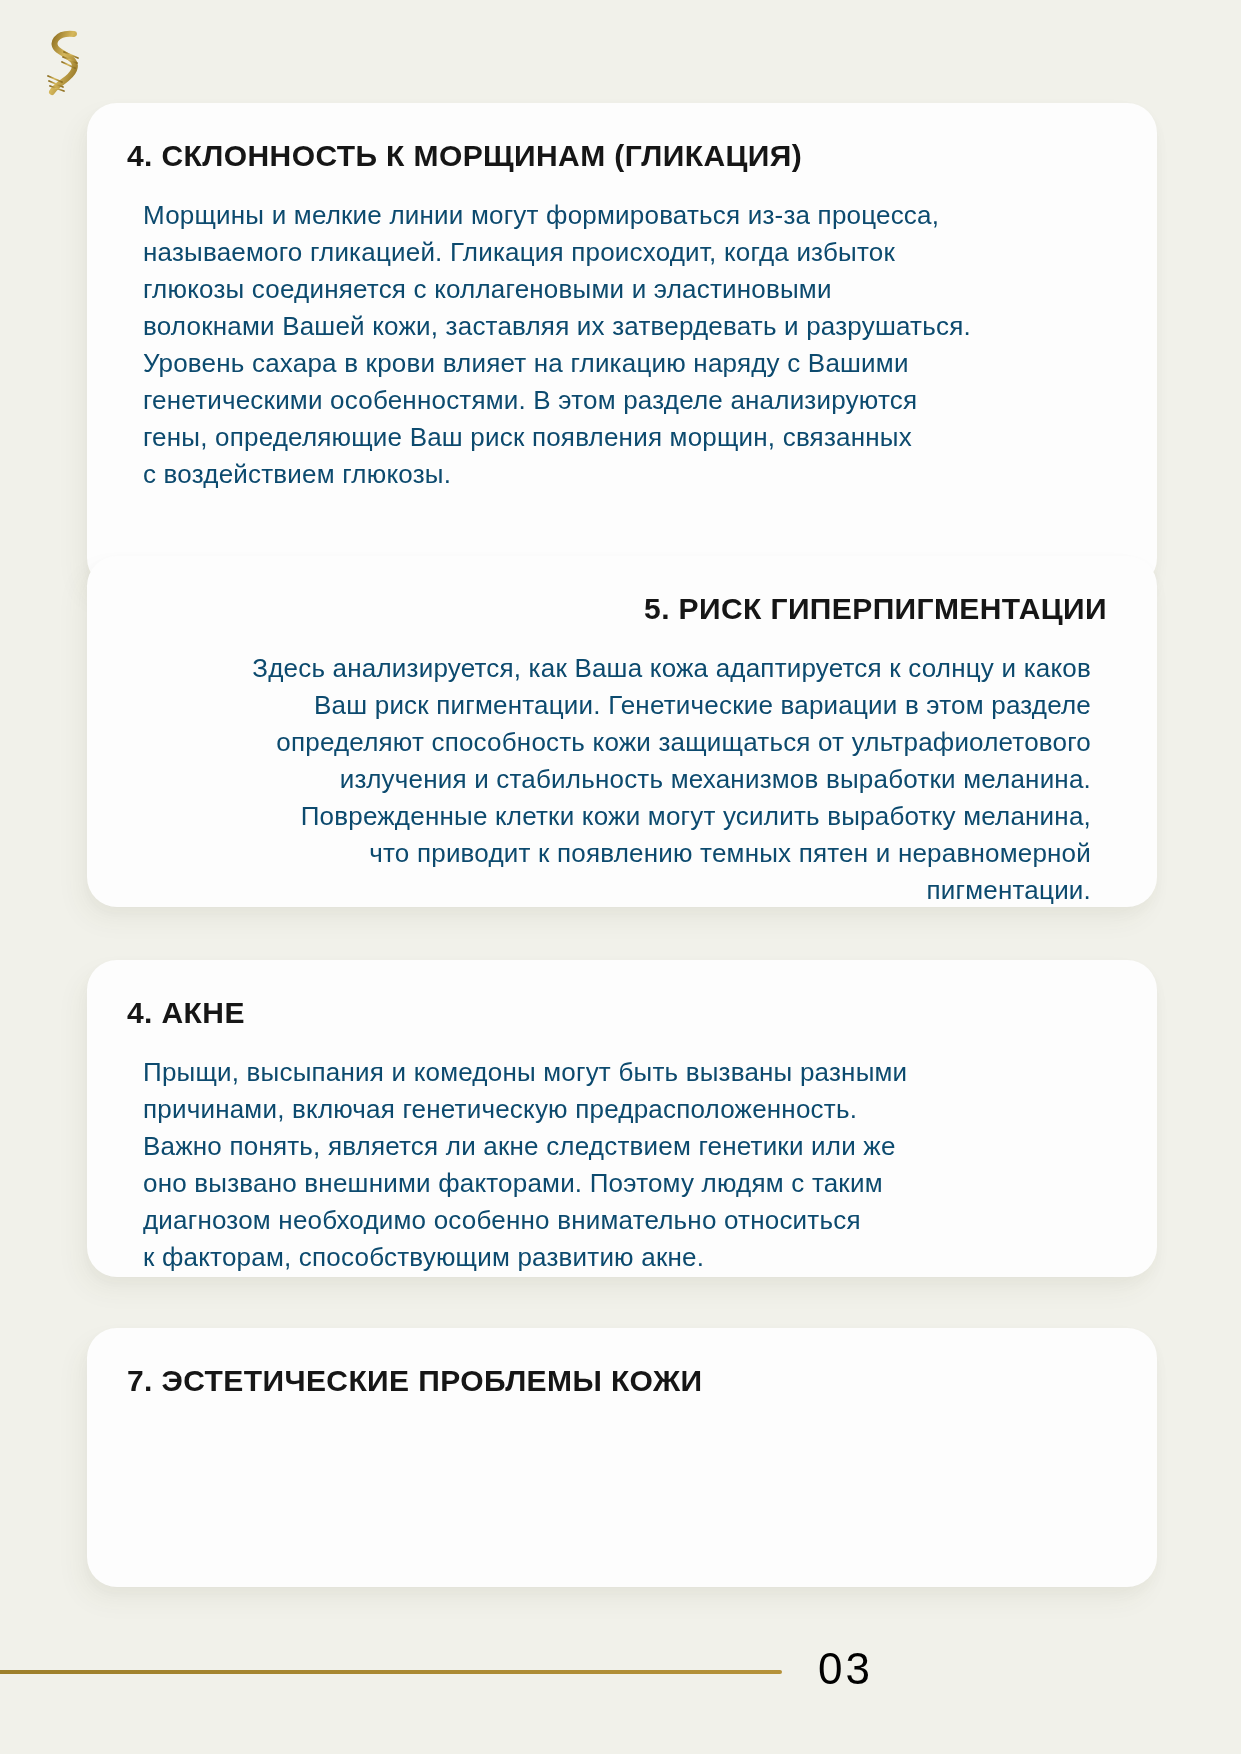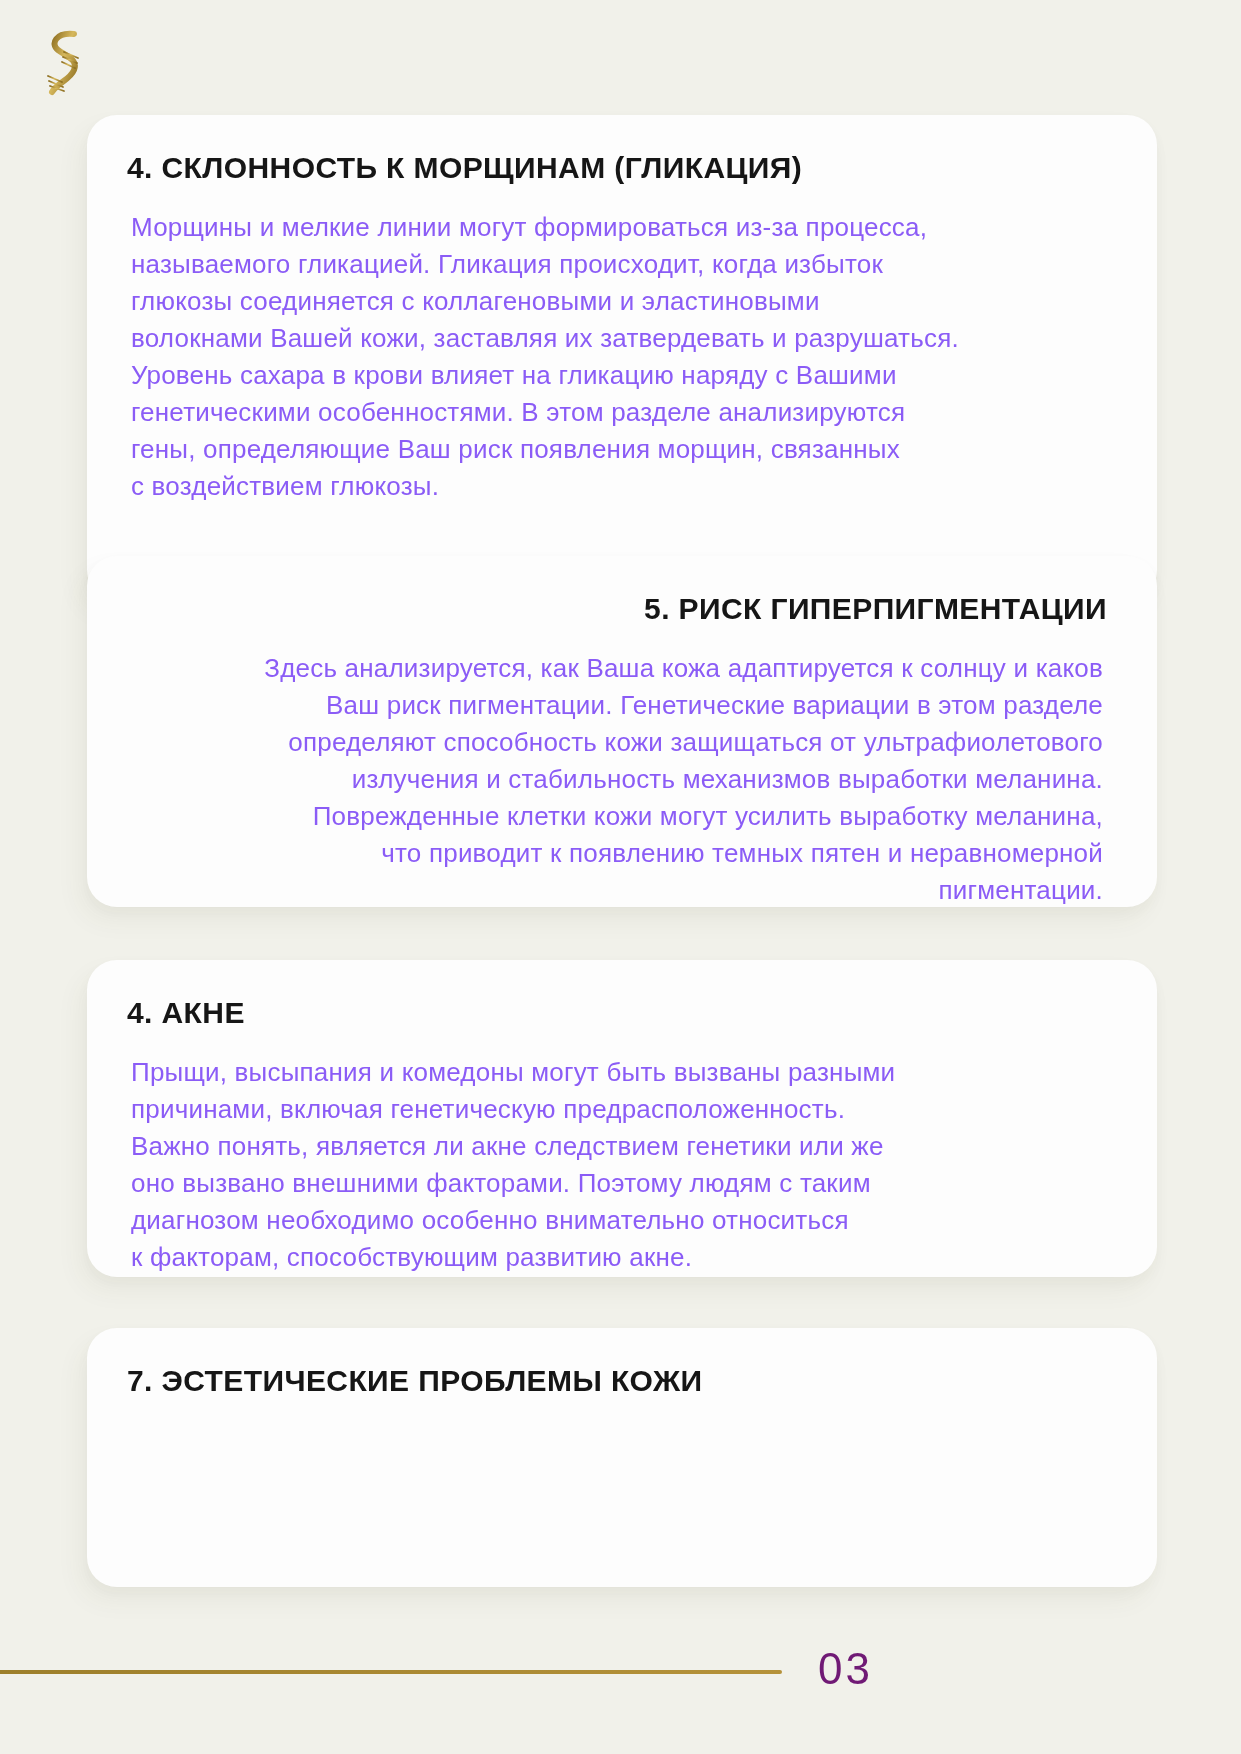--- a/index.html
+++ b/index.html
@@ -21,57 +21,57 @@
   .card {
     position:absolute;
     left:87px;
     width:1070px;
     box-sizing:border-box;
     background:#fdfdfd;
     border-radius:30px;
     padding:36px 50px 0 40px;
     box-shadow:-8px 14px 26px rgba(70,70,45,0.05), 0 6px 14px rgba(70,70,45,0.03);
   }
-  .card-1 { top:115px;  height:485px; }
+  .card-1 { top:103px;  height:485px; }
   .card-2 { top:556px;  height:351px;text-align:right; }
   .card-3 { top:960px;  height:317px; }
   .card-4 { top:1328px; height:259px; }
   .card h2 {
     margin:0 0 24px 0;
     font-size:30px;
     line-height:34px;
     font-weight:bold;
     letter-spacing:0.4px;
     color:#161616;
   }
   .card p {
-    margin:4px;
+    margin:16px;
     font-size:26px;
     line-height:37px;
     letter-spacing:0.2px;
-    color:#8b5cf6;
+    color:#0c4a6e;
     white-space:pre-line;
   }
   .footer-line {
     position:absolute;
     left:0;
     top:1670px;
     width:782px;
     height:4px;
     background:linear-gradient(90deg,#9d7f2b,#b5923a);
     border-radius:0 2px 2px 0;
   }
   .page-number {
     position:absolute;
     left:818px;
     top:1644px;
     font-size:44px;
     font-weight:300;
     letter-spacing:3px;
-    color:#701a75;
+    color:#000000;
   }
 </style>
 </head>
 <body>
 
 <div class="page">
 
   <svg class="logo" viewBox="0 0 42 70" xmlns="http://www.w3.org/2000/svg">
     <defs>
       <linearGradient id="gold" x1="0" y1="0" x2="1" y2="1">

